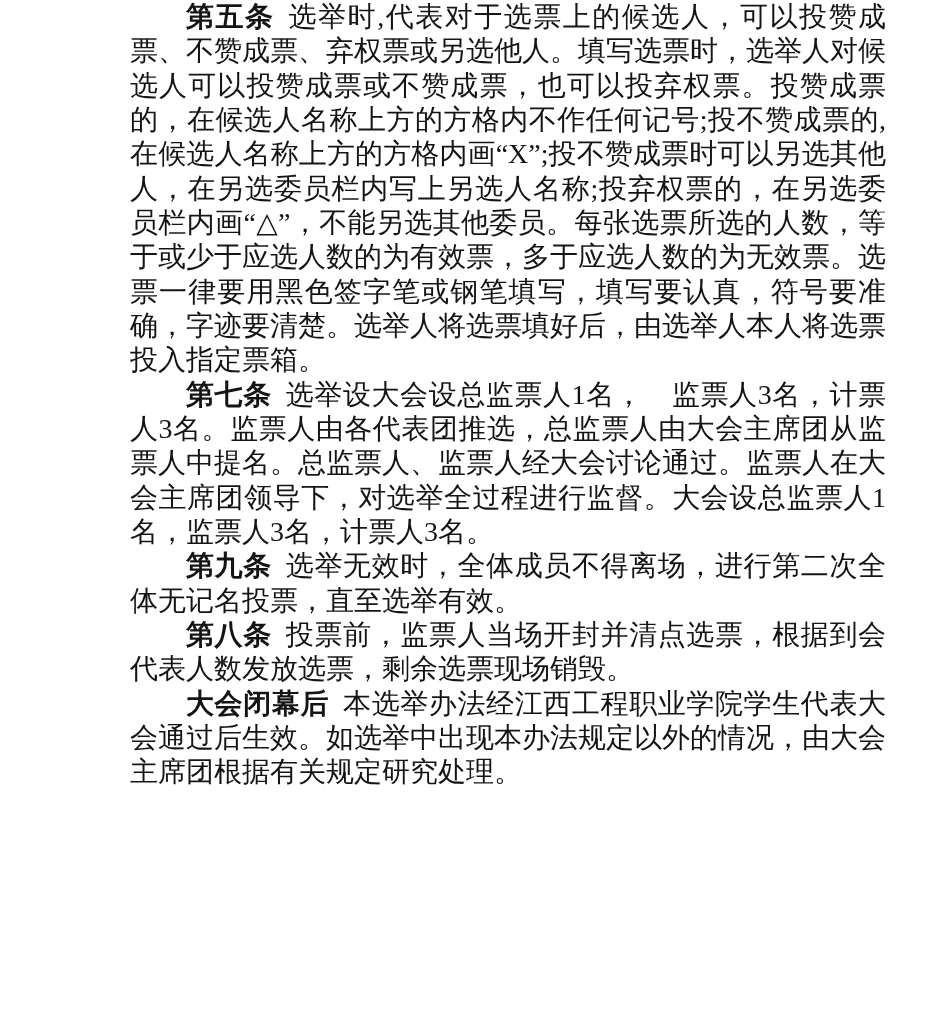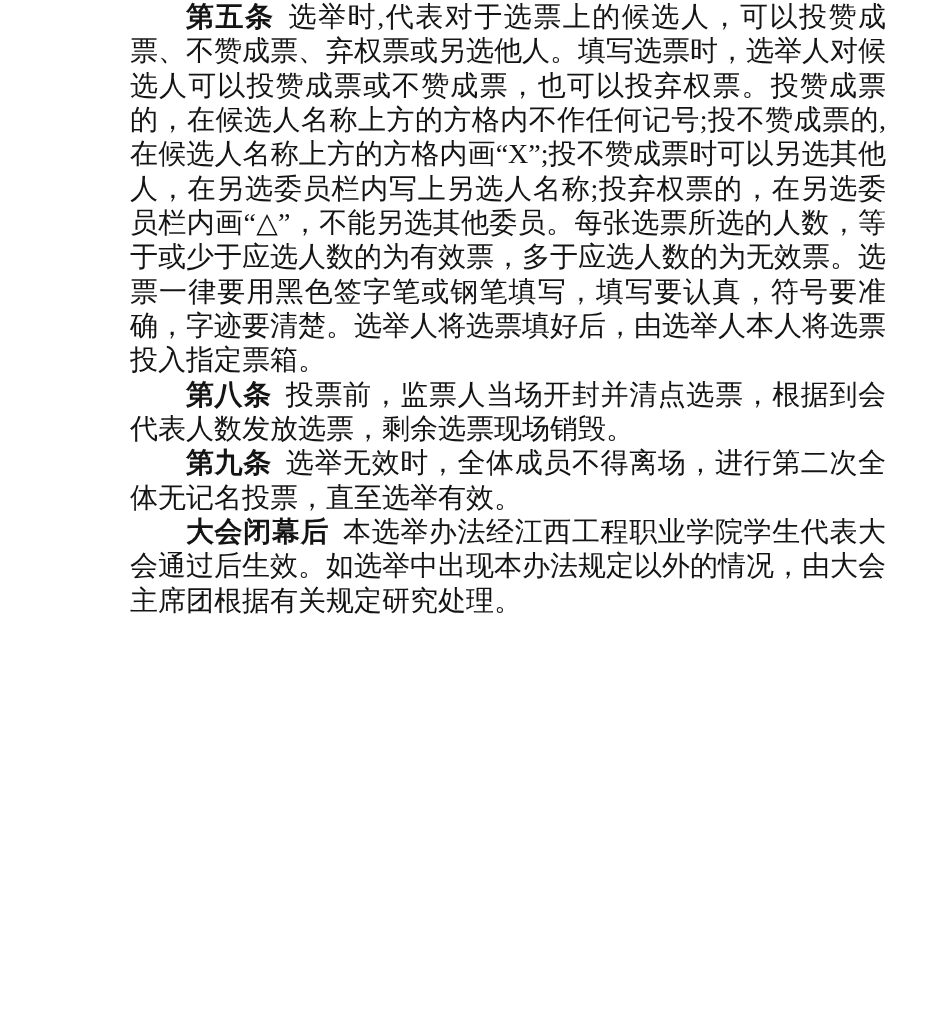--- a/index.html
+++ b/index.html
@@ -43,23 +43,24 @@
 </style>
 </head>
 <body>
 
 <div class="page">
   <div class="doc">
 
     <p class="para"><span class="art-num">第五条</span><span class="art-body">选举时,代表对于选票上的候选人，可以投赞成票、不赞成票、弃权票或另选他人。填写选票时，选举人对候选人可以投赞成票或不赞成票，也可以投弃权票。投赞成票的，在候选人名称上方的方格内不作任何记号;投不赞成票的,在候选人名称上方的方格内画“X”;投不赞成票时可以另选其他人，在另选委员栏内写上另选人名称;投弃权票的，在另选委员栏内画“△”，不能另选其他委员。每张选票所选的人数，等于或少于应选人数的为有效票，多于应选人数的为无效票。选票一律要用黑色签字笔或钢笔填写，填写要认真，符号要准确，字迹要清楚。选举人将选票填好后，由选举人本人将选票投入指定票箱。</span></p>
 
 
+    <p class="para"><span class="art-num">第七条</span><span class="art-body">选举设大会设总监票人1名，　监票人3名，计票人3名。监票人由各代表团推选，总监票人由大会主席团从监票人中提名。总监票人、监票人经大会讨论通过。监票人在大会主席团领导下，对选举全过程进行监督。大会设总监票人1名，监票人3名，计票人3名。</span></p>
+
+    <p class="para"><span class="art-num">第九条</span><span class="art-body">选举无效时，全体成员不得离场，进行第二次全体无记名投票，直至选举有效。</span></p>
 
     <p class="para"><span class="art-num">第八条</span><span class="art-body">投票前，监票人当场开封并清点选票，根据到会代表人数发放选票，剩余选票现场销毁。</span></p>
-
-    <p class="para"><span class="art-num">第九条</span><span class="art-body">选举无效时，全体成员不得离场，进行第二次全体无记名投票，直至选举有效。</span></p>
 
 
 
     <p class="para"><span class="art-num">大会闭幕后</span><span class="art-body">本选举办法经江西工程职业学院学生代表大会通过后生效。如选举中出现本办法规定以外的情况，由大会主席团根据有关规定研究处理。</span></p>
 
   </div>
 </div>
 
 </body></html>

